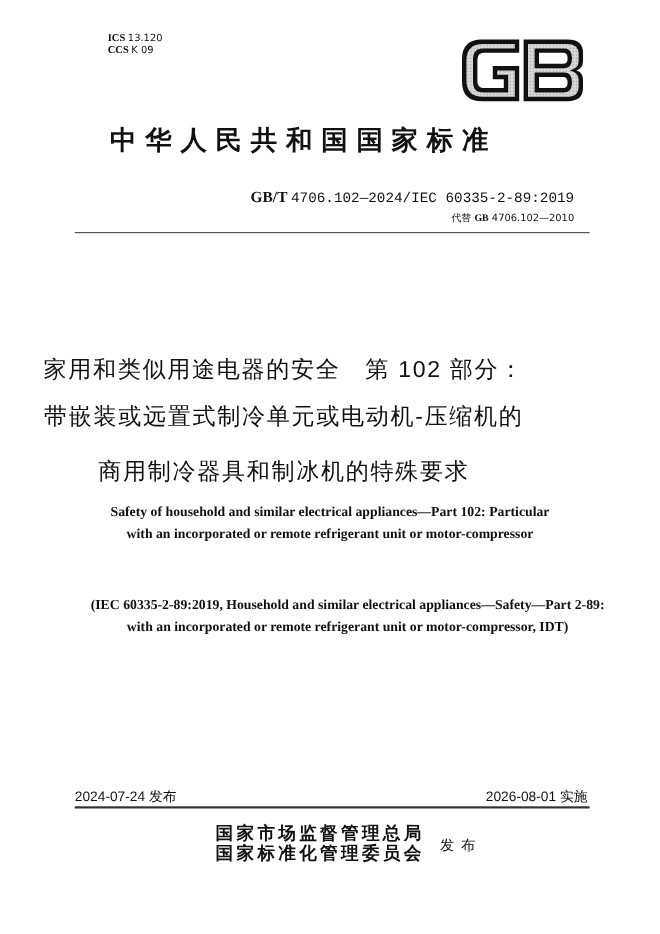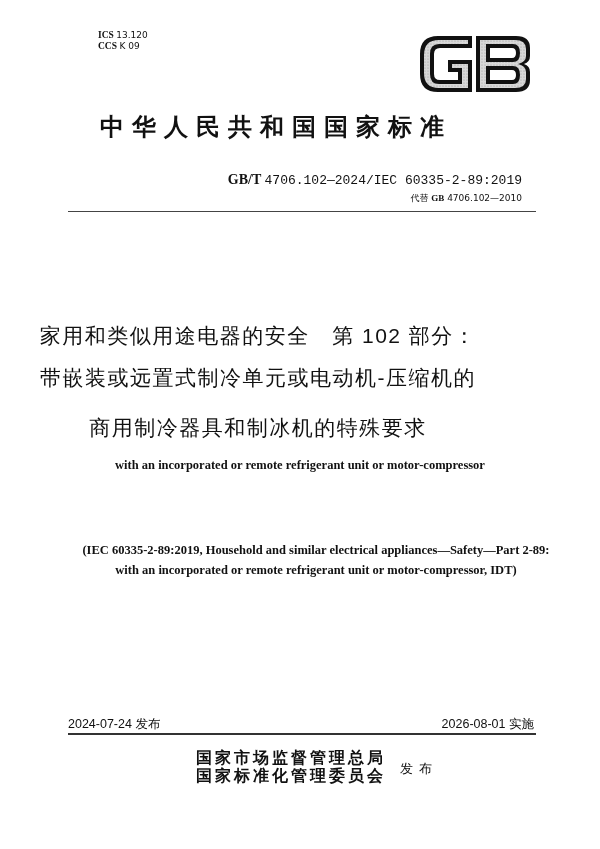--- a/index.html
+++ b/index.html
@@ -28,21 +28,21 @@
   #cn-t3 { top: 414px; }
 
   .en { left: 0; width: 600px; text-align: center; font-family: "Liberation Serif", serif; font-weight: bold; font-size: 12.5px; line-height: 20px; }
   #en-title { top: 455px; }
   #iec-ref { top: 540px; margin-left: 16px; }
 
   #pub-date { left: 68px; top: 716px; font-size: 12.5px; font-family: Liberation Sans, sans-serif; }
   #impl-date { right: 66px; top: 716px; font-size: 12.5px; font-family: Liberation Sans, sans-serif; }
   #rule-bottom { left: 68px; top: 733px; width: 468px; height: 1.5px; background: #333; }
 
-  #issuers { left: 196px; top: 750px; font-size: 16px; line-height: 18px; letter-spacing: 3px; font-family: Liberation Mono, monospace; font-weight: bold; }
+  #issuers { left: 196px; top: 750px; font-size: 16px; line-height: 18px; letter-spacing: 3px; font-family: Liberation Sans, sans-serif; font-weight: bold; }
   #issue-label { left: 400px; top: 760px; font-size: 13px; letter-spacing: 6px; font-family: "DejaVu Sans", sans-serif; }
 </style>
 </head>
 <body>
 
 <div id="ics" class="abs serif">
   <div>
     <span>ICS</span>
     <span class="val">13.120</span>
   </div>
@@ -81,20 +81,21 @@
   <span>4706.102—2010</span>
 </div>
 
 <div id="rule-top" class="abs"></div>
 
 <div id="cn-t1" class="abs cn-title">家用和类似用途电器的安全　第 102 部分：</div>
 <div id="cn-t2" class="abs cn-title">带嵌装或远置式制冷单元或电动机-压缩机的</div>
 <div id="cn-t3" class="abs cn-title">商用制冷器具和制冰机的特殊要求</div>
 
 <div id="en-title" class="abs en">
+  <div>Safety of household and similar electrical appliances—Part 102: Particular</div>
   <div>with an incorporated or remote refrigerant unit or motor-compressor</div>
 </div>
 
 <div id="iec-ref" class="abs en">
   <div>(IEC 60335-2-89:2019, Household and similar electrical appliances—Safety—Part 2-89:</div>
   <div>with an incorporated or remote refrigerant unit or motor-compressor, IDT)</div>
 </div>
 
 <div id="pub-date" class="abs">2024-07-24 发布</div>
 <div id="impl-date" class="abs">2026-08-01 实施</div>

